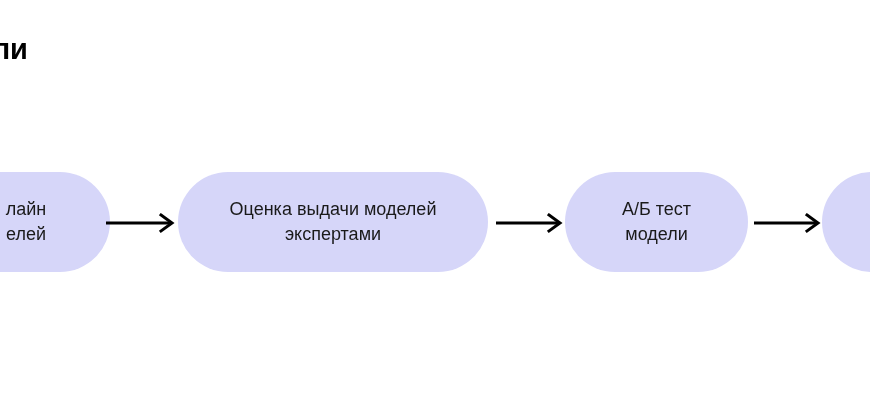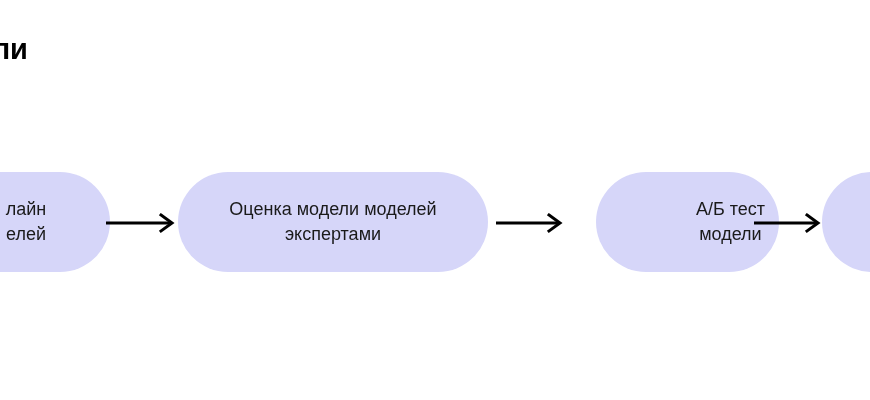--- a/index.html
+++ b/index.html
@@ -55,21 +55,21 @@
     font-size: 18px;
     line-height: 25px;
     color: #1a1a1a;
     text-align: center;
     white-space: pre-line;
     padding: 0 14px;
   }
 
   #node-1 { left: -58px;  width: 168px; }
   #node-2 { left: 178px;  width: 310px; }
-  #node-3 { left: 596px;  width: 183px; justify-content: flex-end; }
+  #node-3 { left: 565px;  width: 183px; }
   #node-4 { left: 822px;  width: 170px; }
 
   
   .arrow {
     position: absolute;
     top: 210px;
     height: 26px;
   }
   .arrow svg { display: block; overflow: visible; }
 
@@ -91,21 +91,21 @@
   </div>
 
   <div class="arrow" id="arrow-1">
     <svg width="70" height="26" viewBox="0 0 70 26">
       <line x1="0" y1="13" x2="64" y2="13" stroke="#000000" stroke-width="3"></line>
       <polyline points="55,5 66,13 55,21" fill="none" stroke="#000000" stroke-width="3" stroke-linecap="square"></polyline>
     </svg>
   </div>
 
   <div class="node" id="node-2">
-    <div class="node-label">Оценка модели моделей
+    <div class="node-label">Оценка выдачи моделей
 экспертами</div>
   </div>
 
   <div class="arrow" id="arrow-2">
     <svg width="68" height="26" viewBox="0 0 68 26">
       <line x1="0" y1="13" x2="62" y2="13" stroke="#000000" stroke-width="3"></line>
       <polyline points="53,5 64,13 53,21" fill="none" stroke="#000000" stroke-width="3" stroke-linecap="square"></polyline>
     </svg>
   </div>
 

